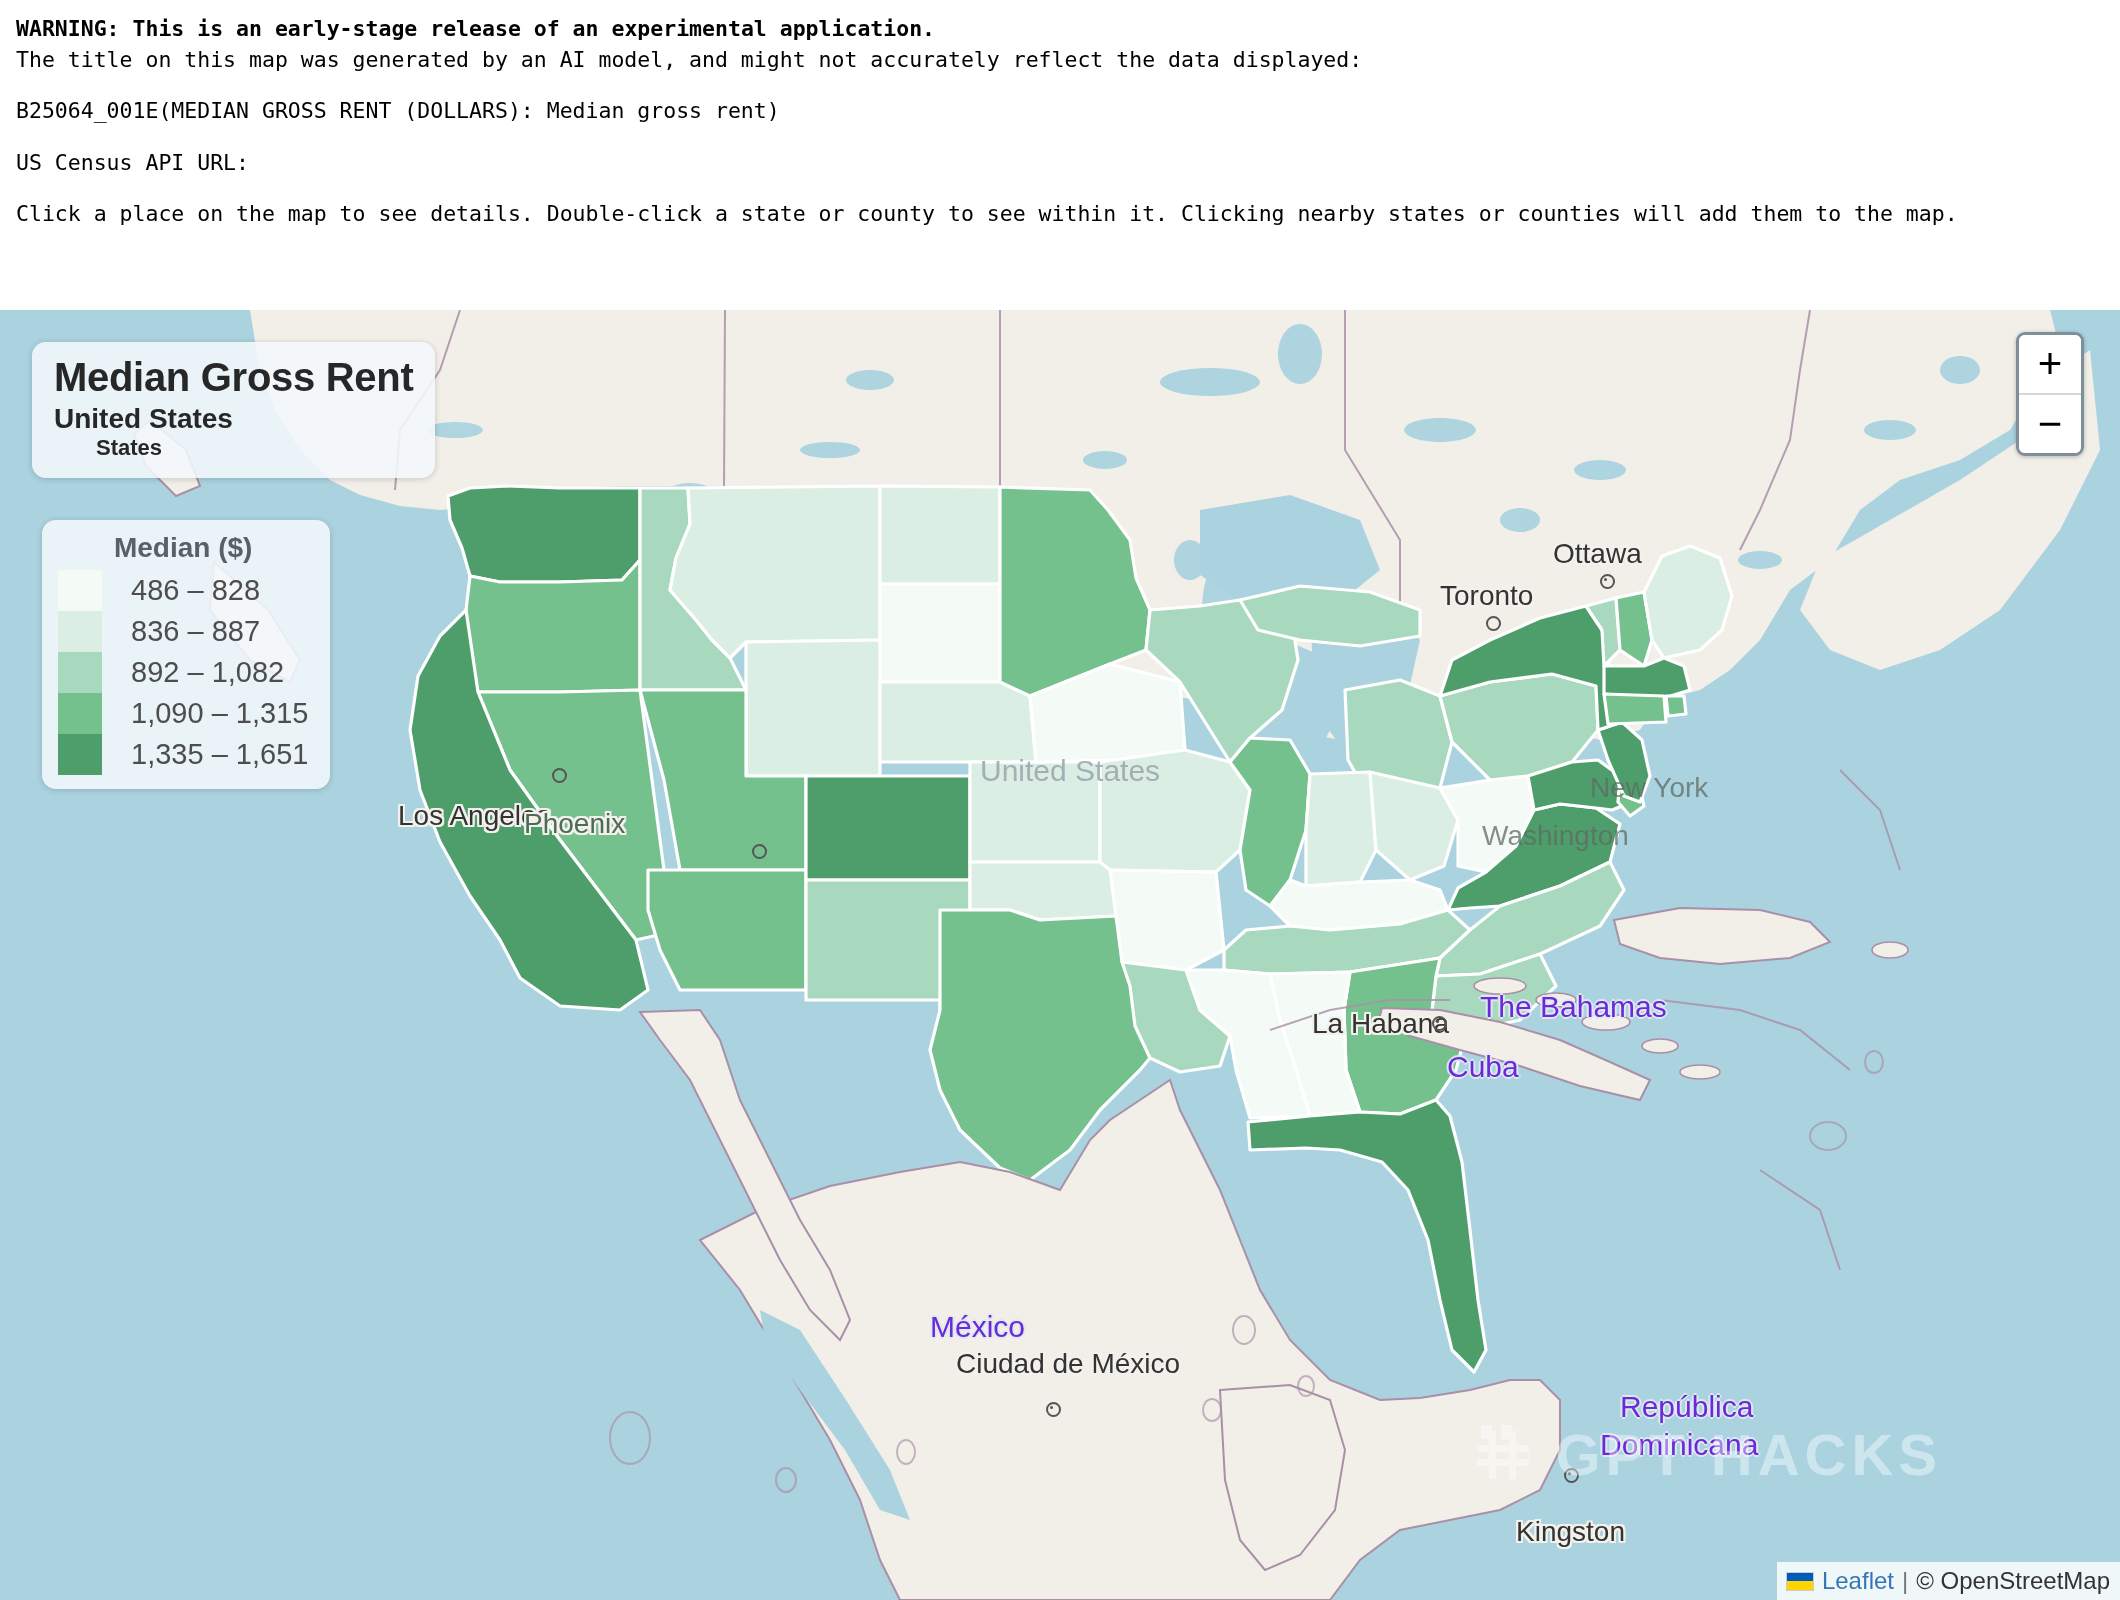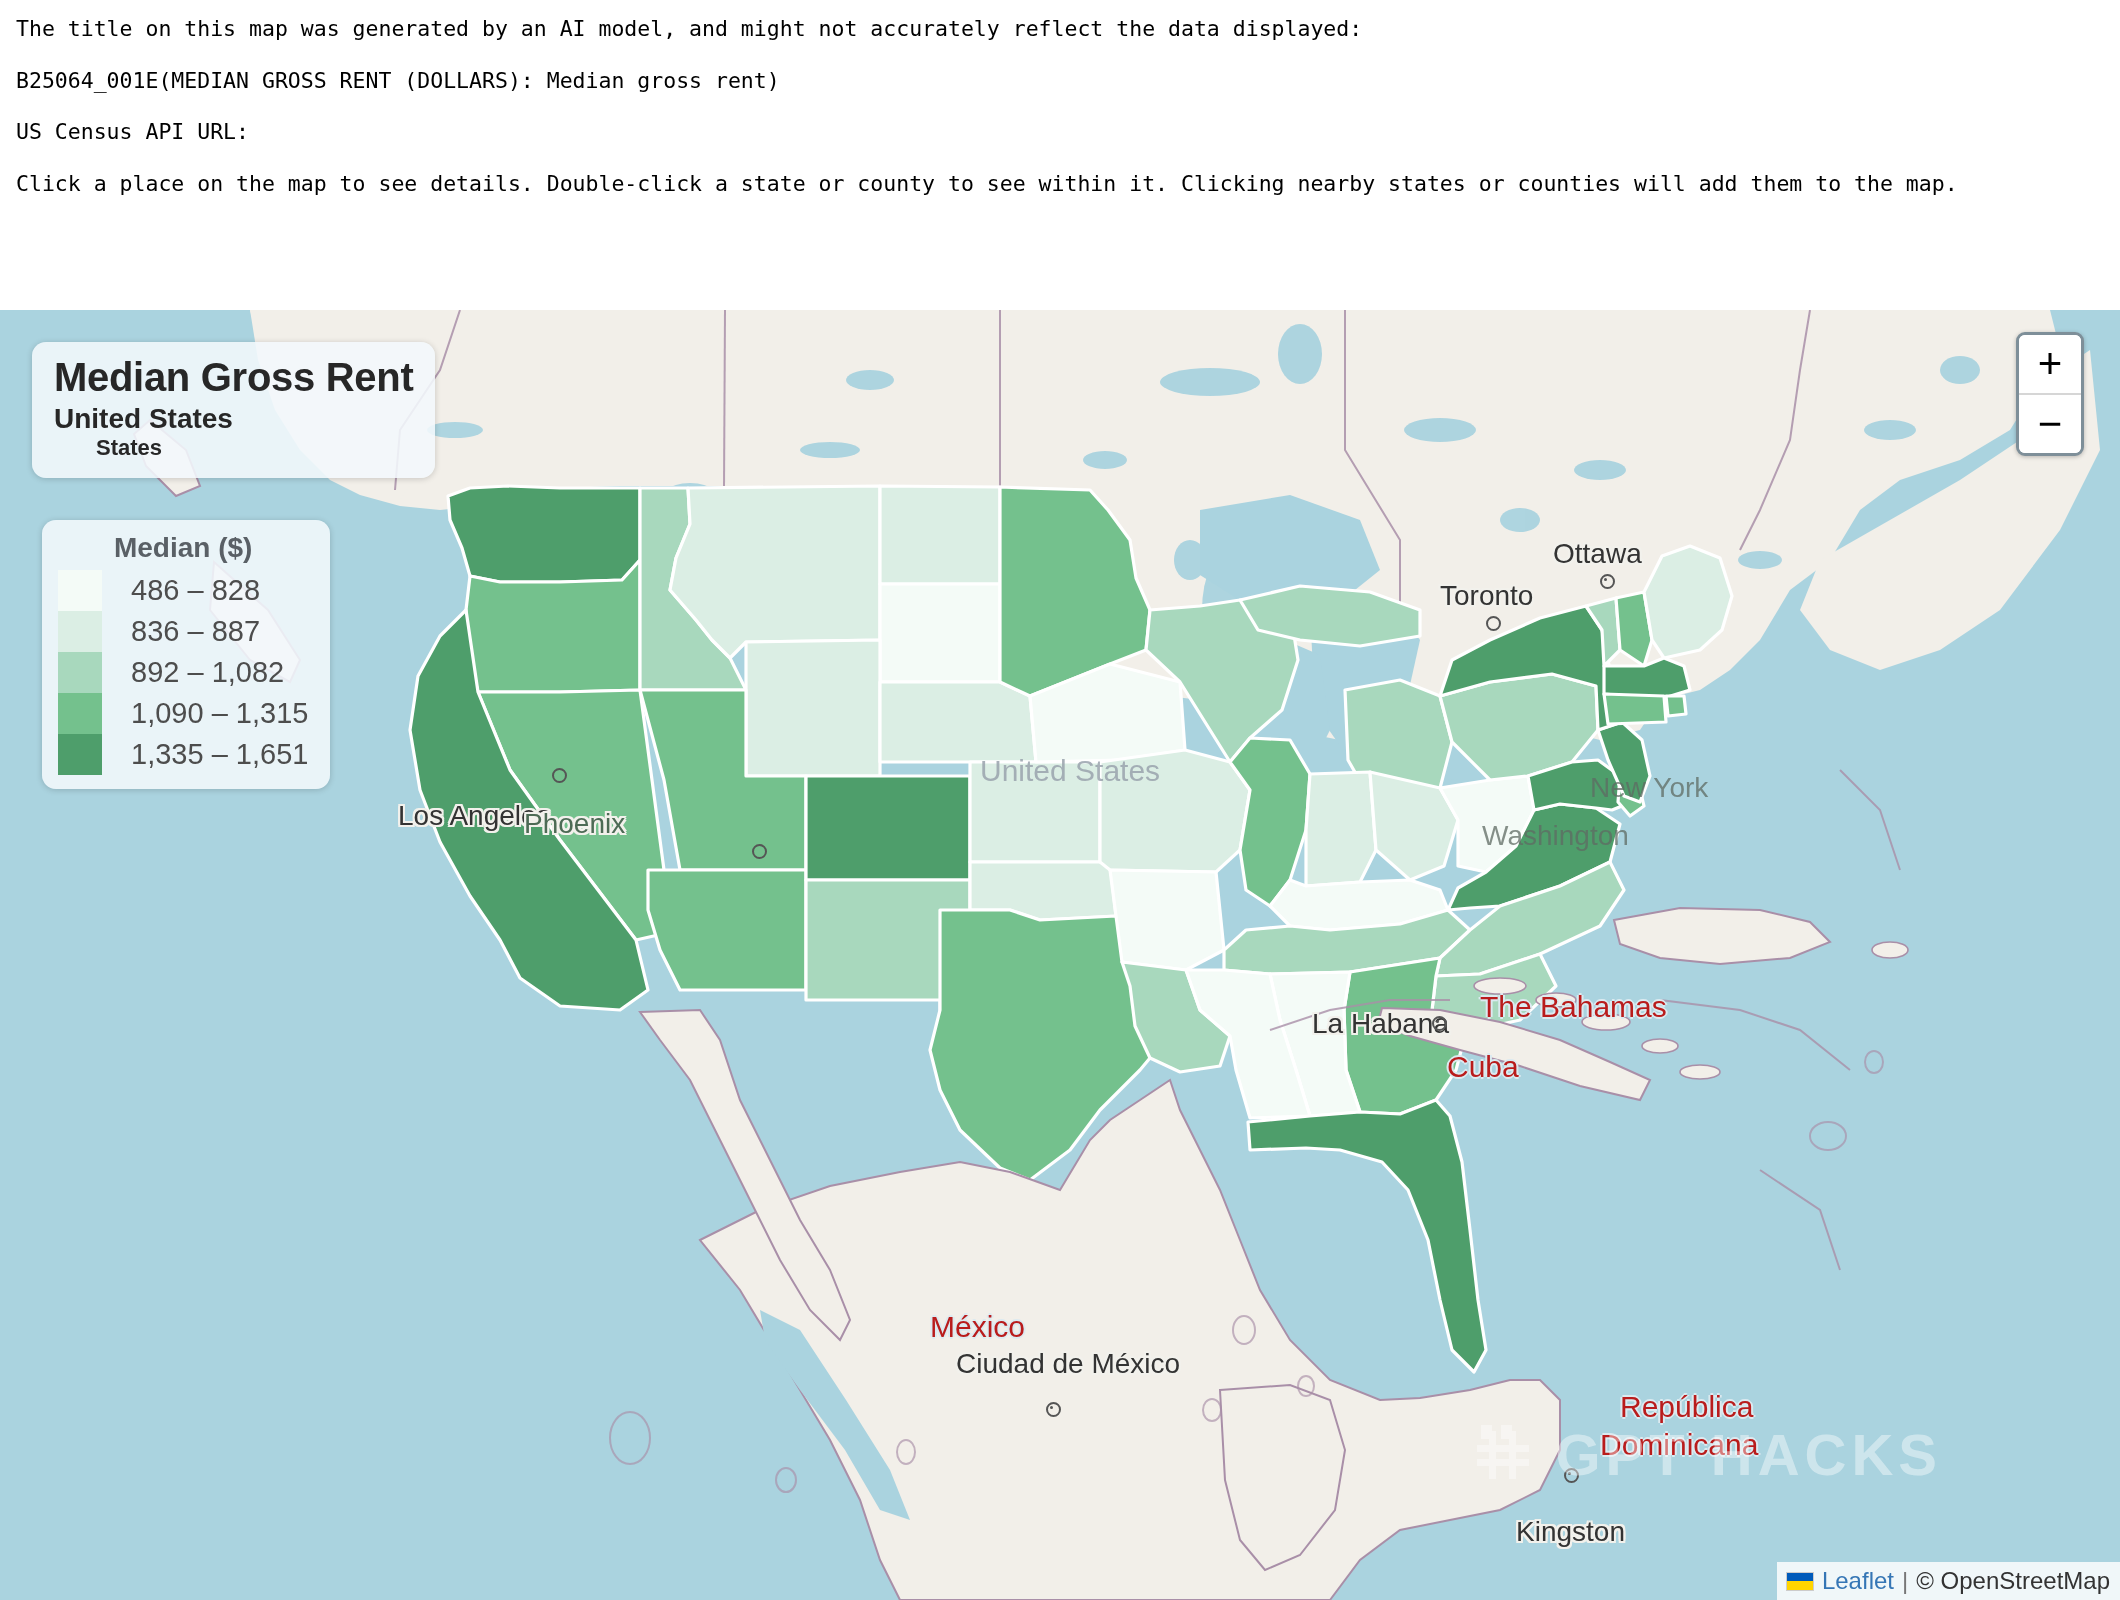--- a/index.html
+++ b/index.html
@@ -56,33 +56,34 @@
                       font-family:"Liberation Sans",sans-serif;}
   .wm-logo{width:60px;height:60px;position:relative;}
   .wm-logo span{position:absolute;background:#ffffff;}
 
   
   .mlabel{position:absolute;pointer-events:none;white-space:nowrap;
           font-family:"Liberation Sans",sans-serif;}
   .lbl-city{font-size:28px;color:#333;
             text-shadow:-2px 0 #f2f1ec,2px 0 #f2f1ec,0 -2px #f2f1ec,0 2px #f2f1ec,
                         -2px -2px #f2f1ec,2px 2px #f2f1ec,-2px 2px #f2f1ec,2px -2px #f2f1ec;}
-  .lbl-country{font-size:30px;color:#b91c1c;
+  .lbl-country{font-size:30px;color:#6d28d9;
             text-shadow:-2px 0 #dceaf0,2px 0 #dceaf0,0 -2px #dceaf0,0 2px #dceaf0;}
   .lbl-us{font-size:30px;color:#9aa3ad;opacity:.85;}
   .lbl-ny{font-size:28px;color:#5f6b63;opacity:.75;}
   .citydot{position:absolute;width:11px;height:11px;border:2px solid #555;border-radius:50%;
            background:transparent;pointer-events:none;}
   .citydot.ring::after{content:"";position:absolute;left:2px;top:2px;width:3px;height:3px;
            background:#555;border-radius:50%;}
 </style>
 </head>
 <body>
 
 <div class="header">
+  <p><span class="warn">WARNING:</span><span class="warn"> This is an early-stage release of an experimental application.</span></p>
   <p>The title on this map was generated by an AI model, and might not accurately reflect the data displayed:</p>
   <div class="spacer"></div>
   <p>B25064_001E(MEDIAN GROSS RENT (DOLLARS): Median gross rent)</p>
   <div class="spacer"></div>
   <p>US Census API URL:</p>
   <div class="spacer"></div>
   <p>Click a place on the map to see details. Double-click a state or county to see within it. Clicking nearby states or counties will add them to the map.</p>
 </div>
 
 <div class="map-wrap">

